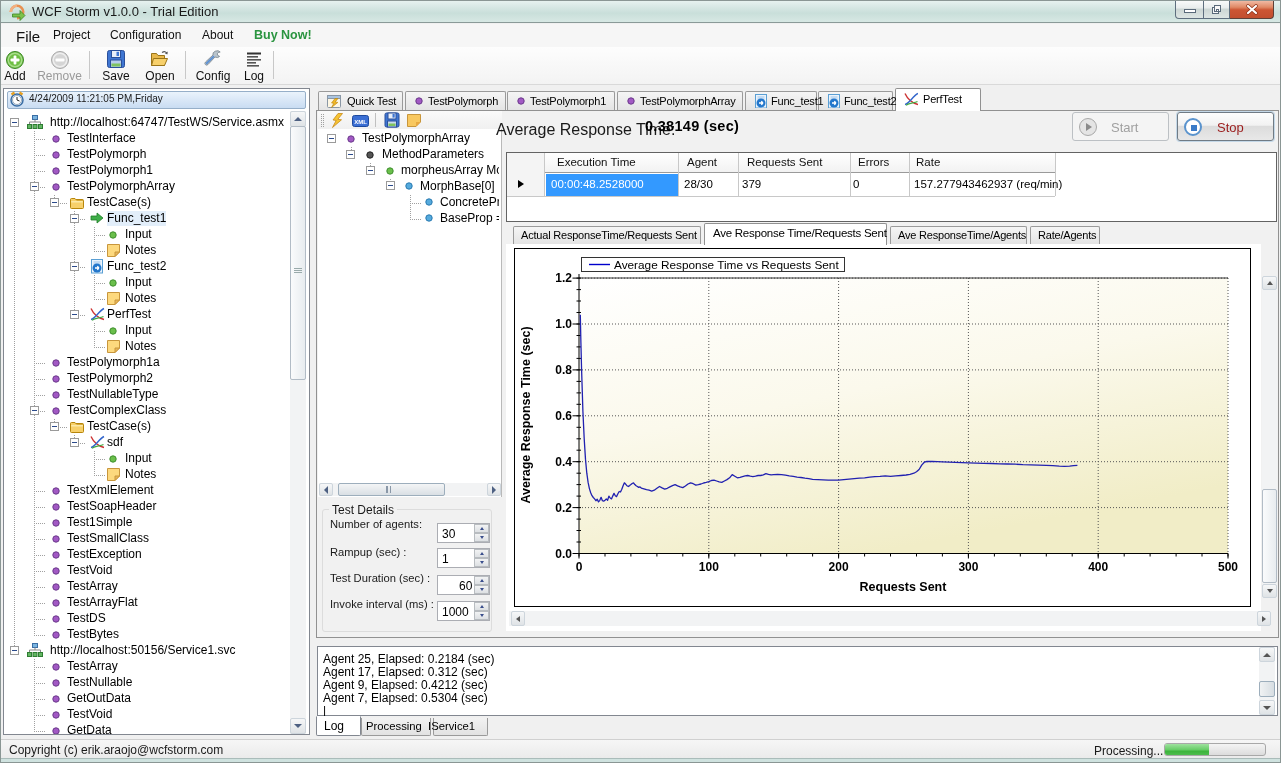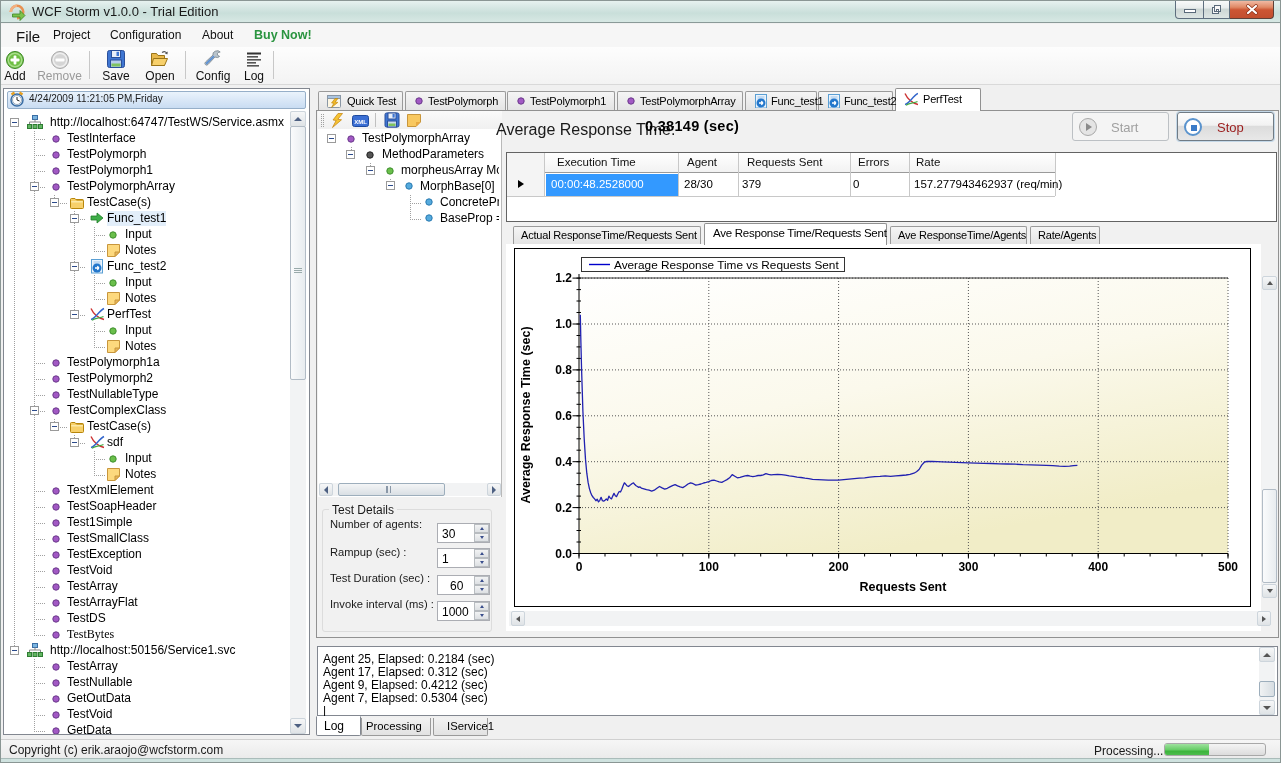--- a/index.html
+++ b/index.html
@@ -307,21 +307,21 @@
       <circle cx="4" cy="4" r="3.2" fill="#a259c4" stroke="#6a3a8a" stroke-width="1"></circle>
     </svg>
 <div class="txt" style="left:63px;top:485px;font-size:12px;height:15px;line-height:15px;color:#000;">TestArrayFlat</div>
 <svg style="position:absolute;left:48px;top:505px;" width="8" height="8" viewBox="0 0 8 8" xmlns="http://www.w3.org/2000/svg">
       <circle cx="4" cy="4" r="3.2" fill="#a259c4" stroke="#6a3a8a" stroke-width="1"></circle>
     </svg>
 <div class="txt" style="left:63px;top:501px;font-size:12px;height:15px;line-height:15px;color:#000;">TestDS</div>
 <svg style="position:absolute;left:48px;top:521px;" width="8" height="8" viewBox="0 0 8 8" xmlns="http://www.w3.org/2000/svg">
       <circle cx="4" cy="4" r="3.2" fill="#a259c4" stroke="#6a3a8a" stroke-width="1"></circle>
     </svg>
-<div class="txt" style="left:63px;top:517px;font-size:12px;height:15px;line-height:15px;color:#000;font-family:Liberation Serif, serif;">TestBytes</div>
+<div class="txt" style="left:63px;top:517px;font-size:12px;height:15px;line-height:15px;color:#000;">TestBytes</div>
 <div class="ebox" style="left:6px;top:536px"></div>
 <svg style="position:absolute;left:23px;top:533px;" width="16" height="14" viewBox="0 0 16 14" xmlns="http://www.w3.org/2000/svg">
       <rect x="5.5" y="0.5" width="5" height="4" fill="#7ab4e0" stroke="#3a6ea5"></rect>
       <line x1="8" y1="4.5" x2="8" y2="7" stroke="#888"></line>
       <line x1="2.5" y1="7" x2="13.5" y2="7" stroke="#888"></line>
       <line x1="2.5" y1="7" x2="2.5" y2="9" stroke="#888"></line>
       <line x1="13.5" y1="7" x2="13.5" y2="9" stroke="#888"></line>
       <rect x="0.5" y="9.5" width="4" height="4" fill="#63b663" stroke="#2e7d32"></rect>
       <rect x="6" y="9.5" width="4" height="4" fill="#63b663" stroke="#2e7d32"></rect>
       <rect x="11.5" y="9.5" width="4" height="4" fill="#63b663" stroke="#2e7d32"></rect>
@@ -493,21 +493,21 @@
 <div style="position:absolute;left:0;top:0;width:15px;height:9px;background:linear-gradient(180deg,#f2f3f4,#dde0e3);border:1px solid #b8bcc0;display:flex;align-items:center;justify-content:center">
         <div style="width:0;height:0;border-left:2.8px solid transparent;border-right:2.8px solid transparent;border-bottom:3px solid #3a4e8c"></div>
       </div>
 <div style="position:absolute;left:0;top:9px;width:15px;height:9px;background:linear-gradient(180deg,#f2f3f4,#dde0e3);border:1px solid #b8bcc0;display:flex;align-items:center;justify-content:center">
         <div style="width:0;height:0;border-left:2.8px solid transparent;border-right:2.8px solid transparent;border-top:3px solid #3a4e8c"></div>
       </div>
 </div>
   </div>
 <div class="txt" style="left:330px;top:572px;font-size:11.2px;color:#1a1a1a">Test Duration (sec) :</div>
 <div class="abs" style="left:437px;top:575px;width:53px;height:20px;background:#fff;border:1px solid #abadb3">
-<div class="txt" style="left:12px;top:3px;font-size:12px">60</div>
+<div class="txt" style="left:21px;top:3px;font-size:12px">60</div>
 <div class="abs" style="right:0;top:0;width:15px;height:18px">
 <div style="position:absolute;left:0;top:0;width:15px;height:9px;background:linear-gradient(180deg,#f2f3f4,#dde0e3);border:1px solid #b8bcc0;display:flex;align-items:center;justify-content:center">
         <div style="width:0;height:0;border-left:2.8px solid transparent;border-right:2.8px solid transparent;border-bottom:3px solid #3a4e8c"></div>
       </div>
 <div style="position:absolute;left:0;top:9px;width:15px;height:9px;background:linear-gradient(180deg,#f2f3f4,#dde0e3);border:1px solid #b8bcc0;display:flex;align-items:center;justify-content:center">
         <div style="width:0;height:0;border-left:2.8px solid transparent;border-right:2.8px solid transparent;border-top:3px solid #3a4e8c"></div>
       </div>
 </div>
   </div>
 <div class="txt" style="left:330px;top:598px;font-size:11.2px;color:#1a1a1a">Invoke interval (ms) :</div>
@@ -703,18 +703,18 @@
   </div>
 <div class="sbbtn" style="left:1259px;top:700px;width:16px;height:15px">
     <div class="tri-d" style="border-top-color:#555"></div>
   </div>
 <div class="abs" style="left:1259px;top:681px;width:16px;height:16px;background:linear-gradient(90deg,#f0f2f3,#d7dde2);border:1px solid #9daebc;border-radius:2px"></div>
 <div class="abs" style="left:316px;top:716px;width:45px;height:20px;background:#fff;border:1px solid #828790;border-top:1px solid #fff;border-radius:0 0 2px 2px;z-index:5"></div>
 <div class="txt" style="left:324px;top:719px;font-size:12px;color:#000;z-index:6">Log</div>
 <div class="abs" style="left:361px;top:718px;width:70px;height:18px;background:linear-gradient(180deg,#f2f2f2,#e2e2e2);border:1px solid #9a9a9a;border-top:none;border-radius:0 0 2px 2px"></div>
 <div class="txt" style="left:366px;top:720px;font-size:11.3px;color:#000">Processing</div>
 <div class="abs" style="left:433px;top:718px;width:55px;height:18px;background:linear-gradient(180deg,#f2f2f2,#e2e2e2);border:1px solid #9a9a9a;border-top:none;border-radius:0 0 2px 2px"></div>
-<div class="txt" style="left:447px;top:720px;font-size:11.3px;color:#000">IService1</div>
+<div class="txt" style="left:428px;top:720px;font-size:11.3px;color:#000">IService1</div>
 <div class="abs" style="left:1px;top:739px;width:1279px;height:19px;background:linear-gradient(180deg,#f6f6f6,#ebebeb);border-top:1px solid #d0d0d0"></div>
 <div class="txt" style="left:9px;top:743px;font-size:12px;color:#1a1a1a">Copyright (c) erik.araojo@wcfstorm.com</div>
 <div class="txt" style="left:1094px;top:744px;font-size:12px;color:#1a1a1a">Processing...</div>
 <div class="abs" style="left:1164px;top:743px;width:102px;height:13px;background:linear-gradient(180deg,#f4f4f4,#dcdcdc);border:1px solid #a8a8a8;border-radius:3px;overflow:hidden">
 <div style="position:absolute;left:0;top:0;width:44px;height:13px;background:linear-gradient(180deg,#9fe29f 0%,#66cc66 45%,#3cb43c 55%,#58c058 100%)"></div>
   </div>
 </body></html>

